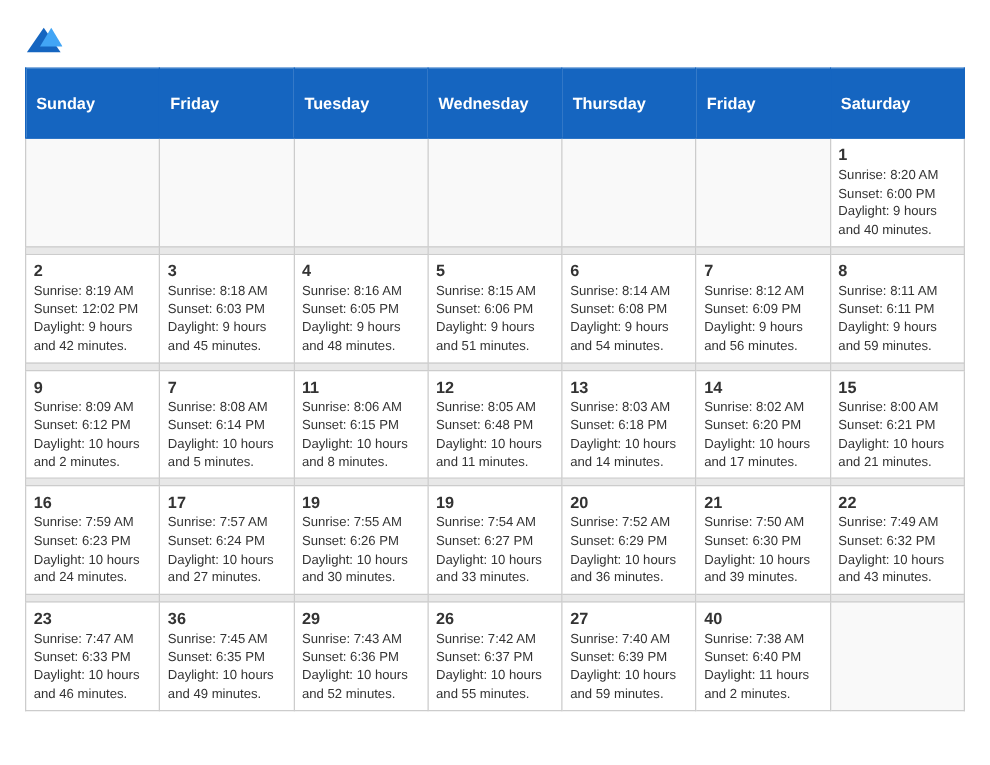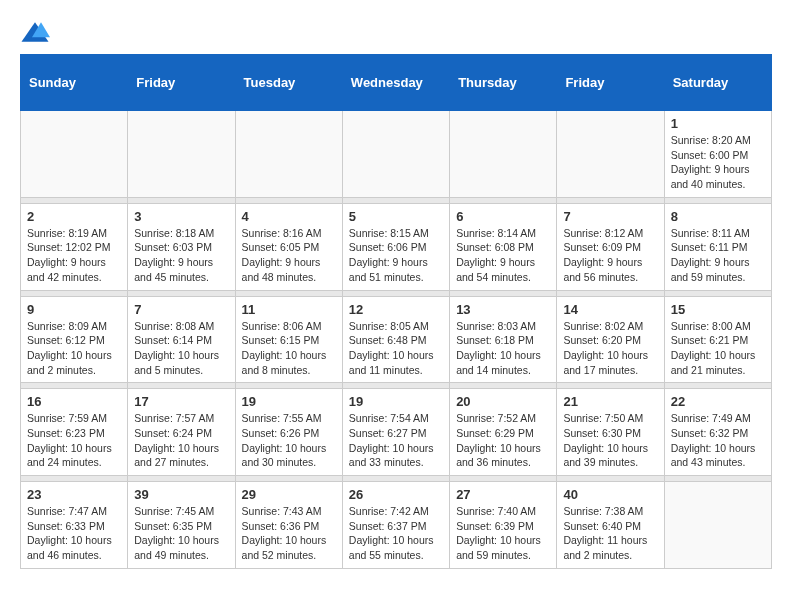--- a/index.html
+++ b/index.html
@@ -307,21 +307,21 @@
         <td></td>
       </tr>
       <tr>
         <td>
           <span class="day-number">23</span>
           <div class="day-info">Sunrise: 7:47 AM
 Sunset: 6:33 PM
 Daylight: 10 hours and 46 minutes.</div>
         </td>
         <td>
-          <span class="day-number">39</span>
+          <span class="day-number">36</span>
           <div class="day-info">Sunrise: 7:45 AM
 Sunset: 6:35 PM
 Daylight: 10 hours and 49 minutes.</div>
         </td>
         <td>
           <span class="day-number">29</span>
           <div class="day-info">Sunrise: 7:43 AM
 Sunset: 6:36 PM
 Daylight: 10 hours and 52 minutes.</div>
         </td>

